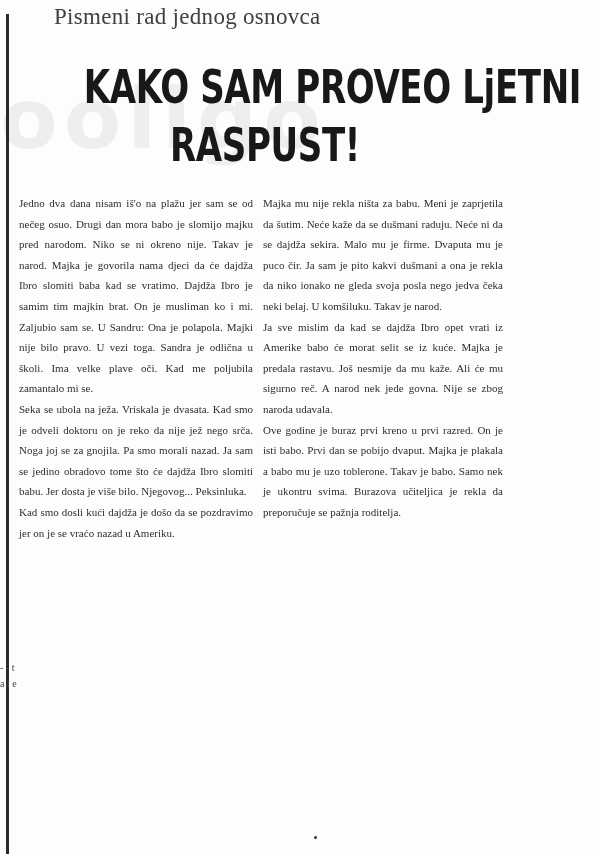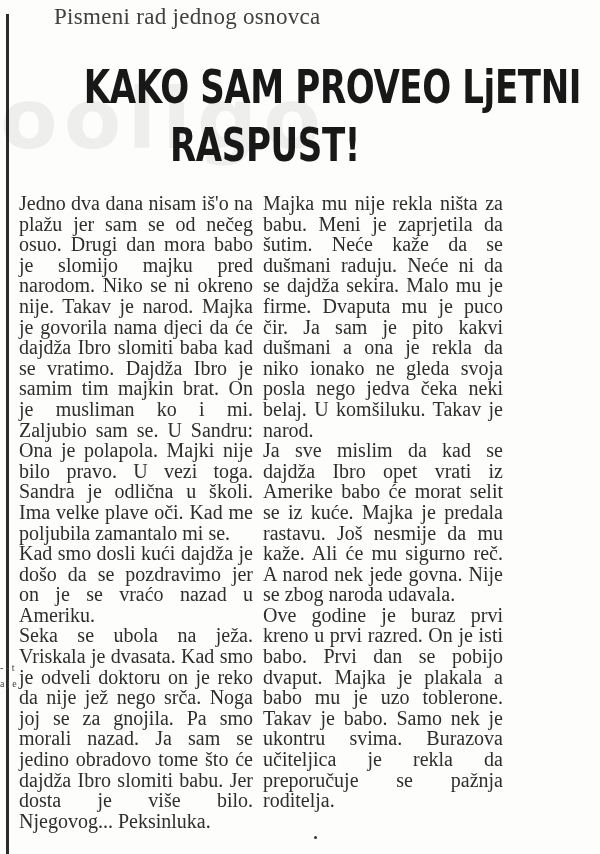--- a/index.html
+++ b/index.html
@@ -34,21 +34,21 @@
     position: absolute; left: 20px; top: 58px; width: 490px;
     text-align: center;
     font-family: "DejaVu Sans", sans-serif; font-weight: bold;
     font-size: 46px; line-height: 58px; color: #181818;
     transform: scaleX(0.74); transform-origin: 245px 0;
     letter-spacing: -0.5px;
   }
   .headline .line { display: block; white-space: nowrap; }
   .col {
     position: absolute; top: 193px;
-    font-size: 20px; line-height: 20.6px;
+    font-size: 11px; line-height: 20.6px;
     text-align: justify; color: #2e2e2e;
   }
   .col.left { left: 19px; width: 234px; }
   .col.right { left: 263px; width: 240px; }
   .col .p { display: block; margin: 0; }
   .dot {
     position: absolute; left: 314px; top: 836px; width: 3px; height: 3px;
     border-radius: 50%; background: #333;
   }
 </style>
@@ -61,22 +61,22 @@
 
 <div class="subtitle">Pismeni rad jednog osnovca</div>
 
 <h1 class="headline" style="margin:0;">
   <span class="line">KAKO SAM PROVEO LjETNI</span>
   <span class="line">RASPUST!</span>
 </h1>
 
 <div class="col left">
   <p class="p">Jedno dva dana nisam iš'o na plažu jer sam se od nečeg osuo. Drugi dan mora babo je slomijo majku pred narodom. Niko se ni okreno nije. Takav je narod. Majka je govorila nama djeci da će dajdža Ibro slomiti baba kad se vratimo. Dajdža Ibro je samim tim majkin brat. On je musliman ko i mi. Zaljubio sam se. U Sandru: Ona je polapola. Majki nije bilo pravo. U vezi toga. Sandra je odlična u školi. Ima velke plave oči. Kad me poljubila zamantalo mi se.</p>
+  <p class="p">Seka se ubola na ježa. Vriskala je dvasata. Kad smo je odveli doktoru on je reko da nije jež nego srča. Noga joj se za gnojila. Pa smo morali nazad. Ja sam se jedino obradovo tome što će dajdža Ibro slomiti babu. Jer dosta je više bilo. Njegovog... Peksinluka.</p>
   <p class="p">Kad smo dosli kući dajdža je došo da se pozdravimo jer on je se vraćo nazad u Ameriku.</p>
-  <p class="p">Seka se ubola na ježa. Vriskala je dvasata. Kad smo je odveli doktoru on je reko da nije jež nego srča. Noga joj se za gnojila. Pa smo morali nazad. Ja sam se jedino obradovo tome što će dajdža Ibro slomiti babu. Jer dosta je više bilo. Njegovog... Peksinluka.</p>
 </div>
 
 <div class="col right">
   <p class="p">Majka mu nije rekla ništa za babu. Meni je zaprjetila da šutim. Neće kaže da se dušmani raduju. Neće ni da se dajdža sekira. Malo mu je firme. Dvaputa mu je puco čir. Ja sam je pito kakvi dušmani a ona je rekla da niko ionako ne gleda svoja posla nego jedva čeka neki belaj. U komšiluku. Takav je narod.</p>
   <p class="p">Ja sve mislim da kad se dajdža Ibro opet vrati iz Amerike babo će morat selit se iz kuće. Majka je predala rastavu. Još nesmije da mu kaže. Ali će mu sigurno reč. A narod nek jede govna. Nije se zbog naroda udavala.</p>
   <p class="p">Ove godine je buraz prvi kreno u prvi razred. On je isti babo. Prvi dan se pobijo dvaput. Majka je plakala a babo mu je uzo toblerone. Takav je babo. Samo nek je ukontru svima. Burazova učiteljica je rekla da preporučuje se pažnja roditelja.</p>
 </div>
 
 <div class="dot"></div>
 

